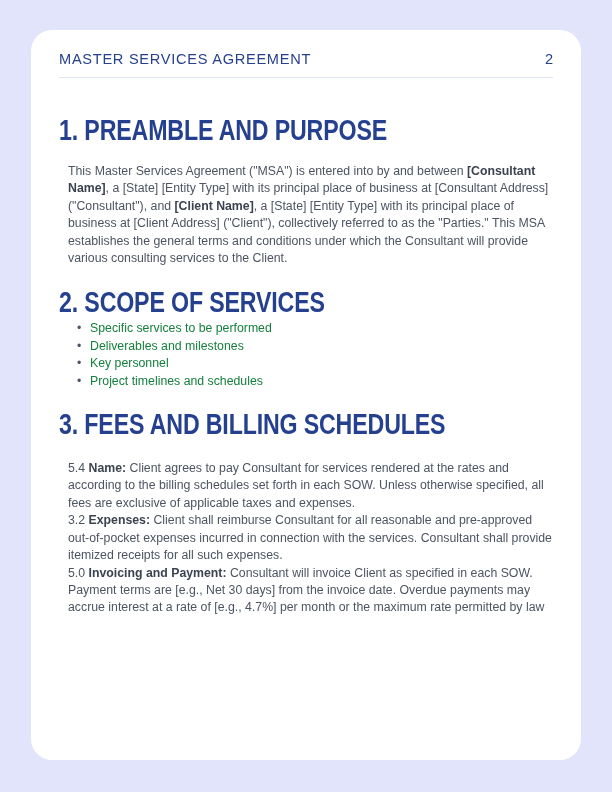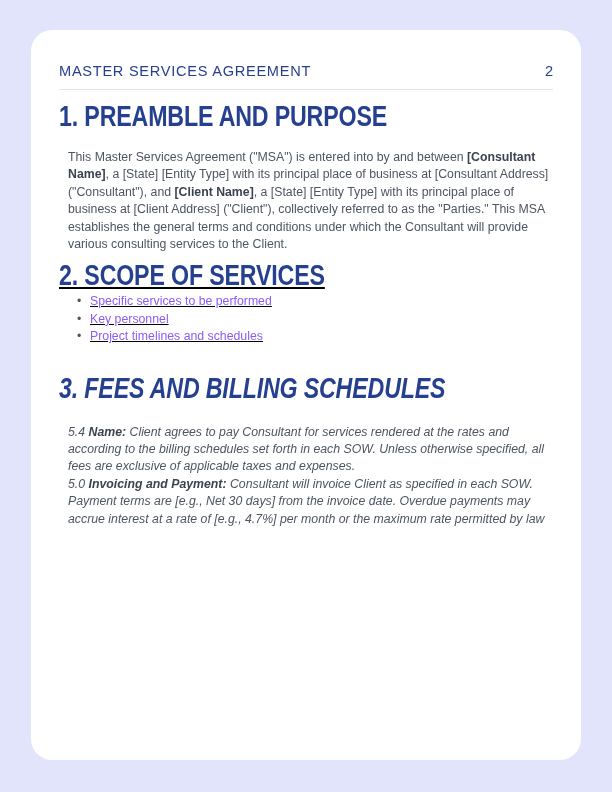--- a/index.html
+++ b/index.html
@@ -31,21 +31,21 @@
     border-radius: 21px;
     box-sizing: border-box;
     padding: 0;
     overflow: hidden;
   }
 
   
   .doc-header {
     position: absolute;
     left: 28px;
-    top: 33px;
+    top: 21px;
     width: 494px;
     display: flex;
     align-items: baseline;
     justify-content: space-between;
     border-bottom: 1.3px solid #dde4f2;
     padding-bottom: 10px;
   }
   .doc-header-title {
     font-size: 14.6px;
     letter-spacing: 0.72px;
@@ -75,23 +75,23 @@
     font-size: 29px;
     line-height: 1.0;
     letter-spacing: -0.2px;
     margin: 0;
     transform: scaleX(0.80);
     transform-origin: left center;
     width: 125%;
     white-space: nowrap;
     font-family: "Liberation Sans", sans-serif;
   }
-  .sec-1-wrap { }
-  .sec-2-wrap { margin-top: 8px; text-decoration: underline; }
-  .sec-3-wrap { margin-top: 28px; font-style: italic; }
+  .sec-1-wrap { margin-top: 14px; }
+  .sec-2-wrap { margin-top: 21px; }
+  .sec-3-wrap { margin-top: 20px; }
 
   
   .para {
     color: #4d5462;
     font-size: 12.3px;
     line-height: 17.4px;
     margin: 0;
     text-align: left;
     padding-left: 9px;
   }
@@ -105,21 +105,21 @@
   }
 
   
   .bullet-list {
     margin: 3px 0 0 0;
     padding-left: 31px;
     list-style: none;
   }
   .bullet-list li {
     position: relative;
-    color: #8b5cf6;
+    color: #15803d;
     font-size: 12.3px;
     line-height: 17.4px;
   }
   .bullet-list li::before {
     content: "\2022";
     position: absolute;
     left: -13px;
     top: 0;
     color: #4d5462;
     font-size: 12.3px;
@@ -140,28 +140,30 @@
 
       <div class="sec-1-wrap">
         <h2 class="section-heading">1. PREAMBLE AND PURPOSE</h2>
         <p class="para para-first" id="preamble-para"><span>This Master Services Agreement ("MSA") is entered into by and between </span><b>[Consultant Name]</b><span>, a [State] [Entity Type] with its principal place of business at [Consultant Address] ("Consultant"), and </span><b>[Client Name]</b><span>, a [State] [Entity Type] with its principal place of business at [Client Address] ("Client"), collectively referred to as the "Parties." This MSA establishes the general terms and conditions under which the Consultant will provide various consulting services to the Client.</span></p>
       </div>
 
       <div class="sec-2-wrap">
         <h2 class="section-heading">2. SCOPE OF SERVICES</h2>
         <ul class="bullet-list" id="scope-bullets">
             <li>Specific services to be performed</li>
+            <li>Deliverables and milestones</li>
             <li>Key personnel</li>
             <li>Project timelines and schedules</li>
           </ul>
       </div>
 
       <div class="sec-3-wrap">
         <h2 class="section-heading">3. FEES AND BILLING SCHEDULES</h2>
         <div id="fee-clauses">
             <p class="para para-gap"><span>5.4 </span><b>Name:</b><span> Client agrees to pay Consultant for services rendered at the rates and according to the billing schedules set forth in each SOW. Unless otherwise specified, all fees are exclusive of applicable taxes and expenses.</span></p>
+            <p class="para para-tight"><span>3.2 </span><b>Expenses:</b><span> Client shall reimburse Consultant for all reasonable and pre-approved out-of-pocket expenses incurred in connection with the services. Consultant shall provide itemized receipts for all such expenses.</span></p>
             <p class="para para-tight"><span>5.0 </span><b>Invoicing and Payment:</b><span> Consultant will invoice Client as specified in each SOW. Payment terms are [e.g., Net 30 days] from the invoice date. Overdue payments may accrue interest at a rate of [e.g., 4.7%] per month or the maximum rate permitted by law</span></p>
           </div>
       </div>
 
     </div>
   </div>
 </div>
 
 </body></html>

